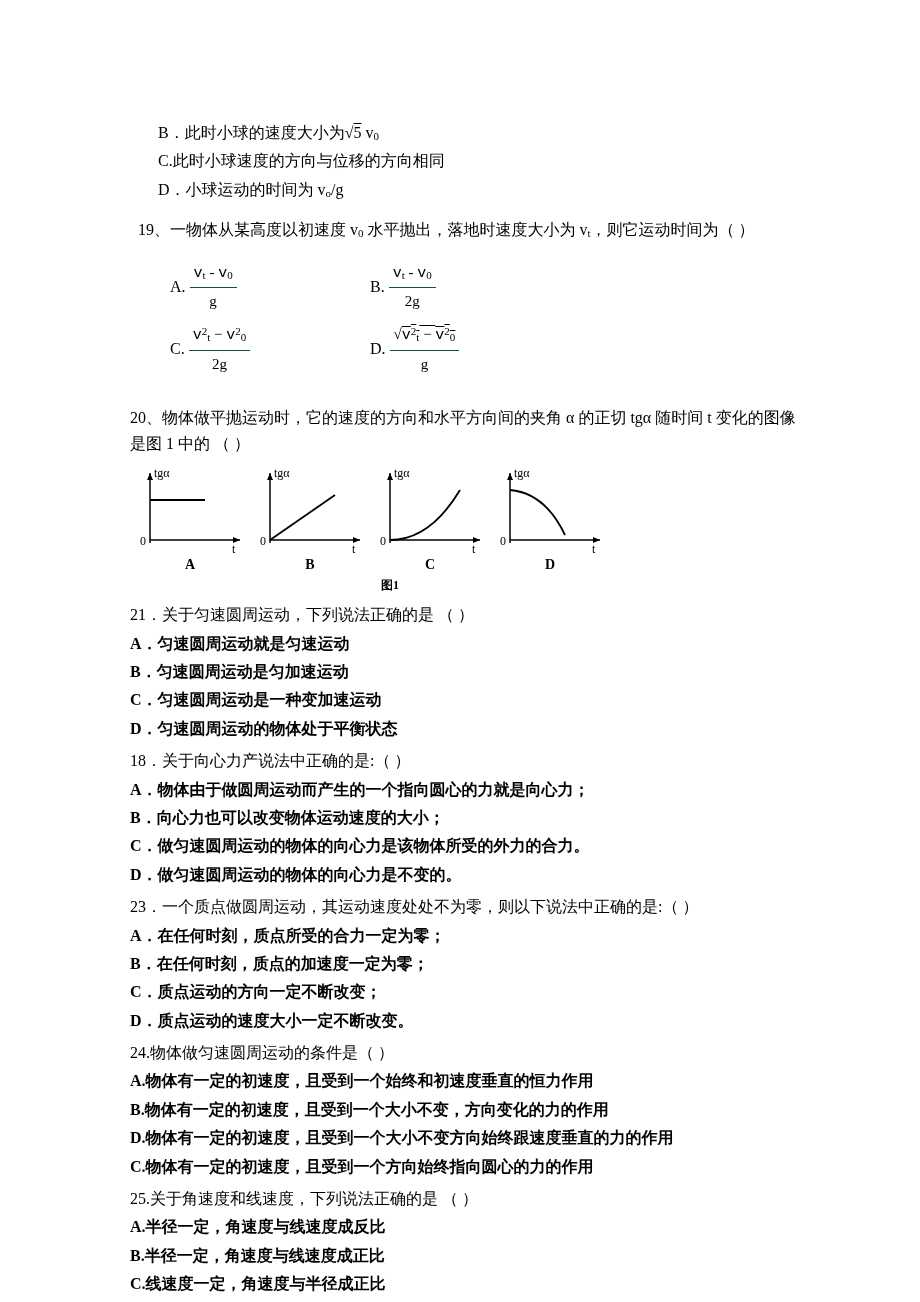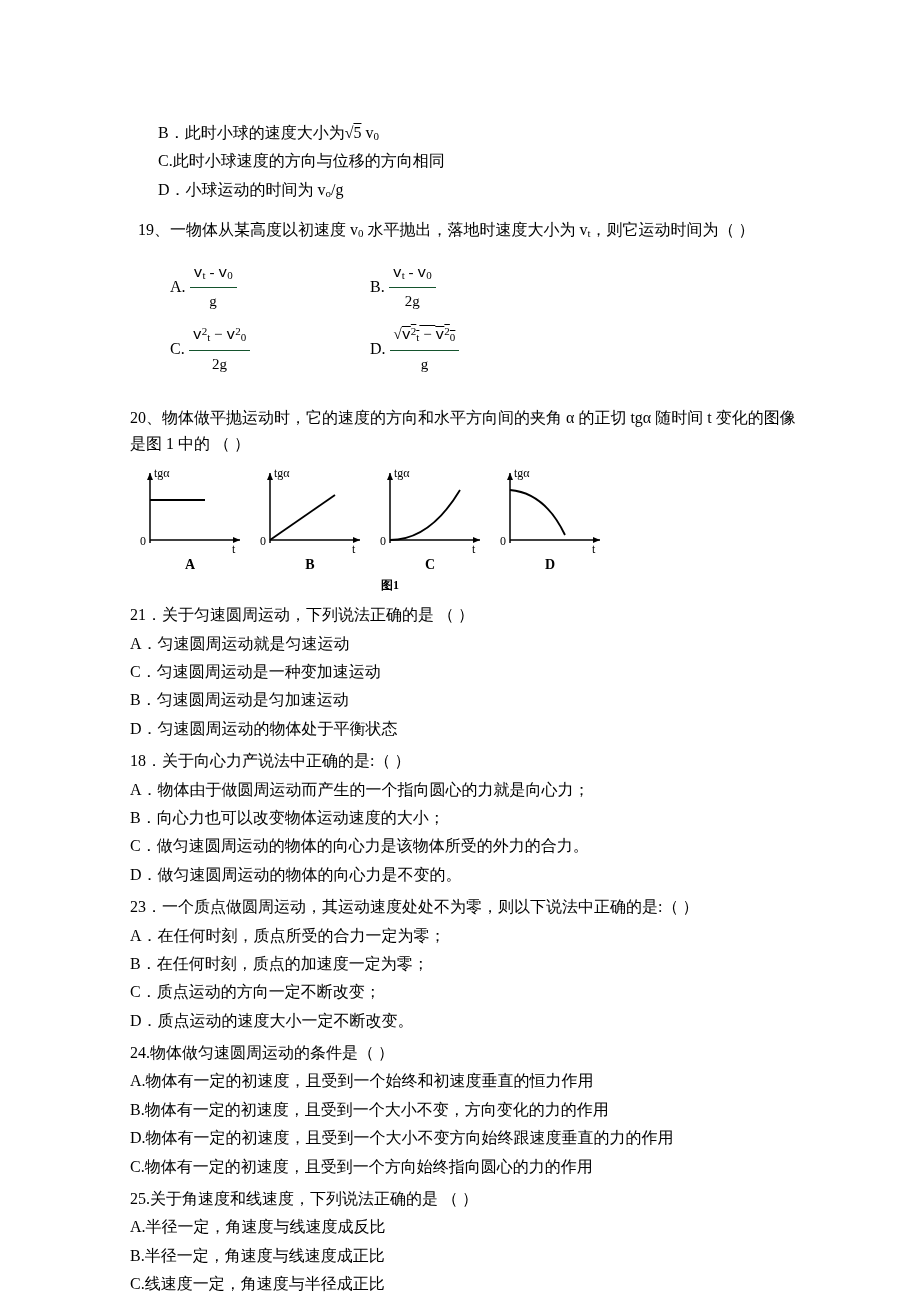--- a/index.html
+++ b/index.html
@@ -21,20 +21,21 @@
     padding-left: 28px;
     margin-bottom: 2px;
   }
   .q-line {
     margin-top: 6px;
     margin-bottom: 2px;
   }
   .tight {
     margin-top: 2px;
     margin-bottom: 2px;
+    font-weight: bold;
   }
   sub {
     font-size: 11px;
     vertical-align: -2px;
   }
   sup {
     font-size: 11px;
     vertical-align: 4px;
   }
   
@@ -217,22 +218,22 @@
         <text x="10" y="80" font-size="12" font-family="serif">0</text>
       </svg>
       <div class="graph-label">D</div>
     </div>
   </div>
   <div class="fig-caption">图1</div>
 
   
   <div class="q-line">21．关于匀速圆周运动，下列说法正确的是 （        ）</div>
   <div class="tight">A．匀速圆周运动就是匀速运动</div>
+  <div class="tight">B．匀速圆周运动是匀加速运动</div>
   <div class="tight">C．匀速圆周运动是一种变加速运动</div>
-  <div class="tight">B．匀速圆周运动是匀加速运动</div>
   <div class="tight">D．匀速圆周运动的物体处于平衡状态</div>
 
   
   <div class="q-line">18．关于向心力产说法中正确的是:（        ）</div>
   <div class="tight">A．物体由于做圆周运动而产生的一个指向圆心的力就是向心力；</div>
   <div class="tight">B．向心力也可以改变物体运动速度的大小；</div>
   <div class="tight">C．做匀速圆周运动的物体的向心力是该物体所受的外力的合力。</div>
   <div class="tight">D．做匀速圆周运动的物体的向心力是不变的。</div>
 
   

